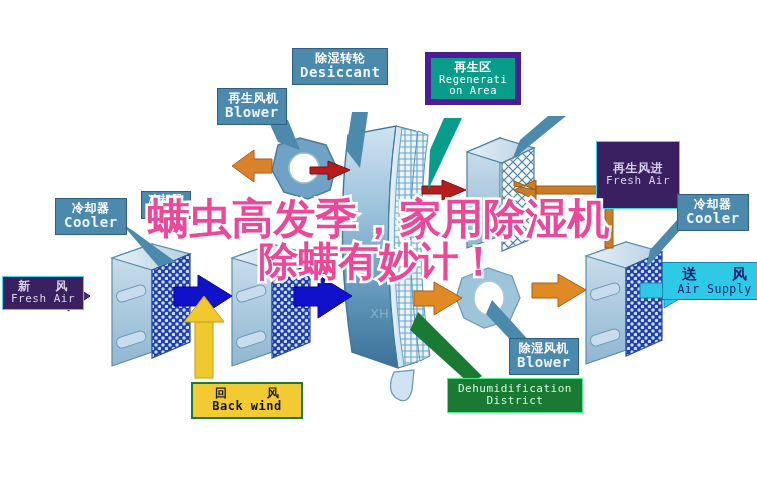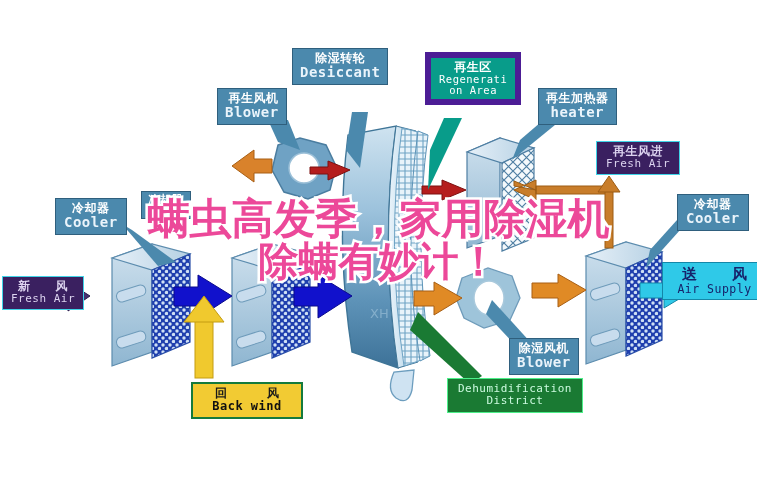--- a/index.html
+++ b/index.html
@@ -226,27 +226,23 @@
     <span class="cn">再生风机</span>
     <span class="en">Blower</span>
   </div>
 
   <div class="lbl l-teal" style="left:425px;top:52px;padding:3px 8px;">
     <span class="cn">再生区</span>
     <span class="en">Regenerati</span>
     <span class="en">on Area</span>
   </div>
 
-  <div class="lbl l-blue" style="left:538px;top:88px;padding:3px 7px;">
-    <span class="cn">再生加热器</span>
-    <span class="en">heater</span>
-  </div>
-
-
-  <div class="lbl l-purple" style="left:596px;top:141px;padding:3px 9px;">
+
+
+  <div class="lbl l-purple" style="left:596px;top:141px;padding:20px 9px;">
     <span class="cn">再生风进</span>
     <span class="en">Fresh Air</span>
   </div>
 
   <div class="lbl l-blue" style="left:55px;top:198px;padding:3px 8px;">
     <span class="cn">冷却器</span>
     <span class="en">Cooler</span>
   </div>
 
   <div class="lbl l-cool-small" style="left:141px;top:191px;padding:2px 6px;">

